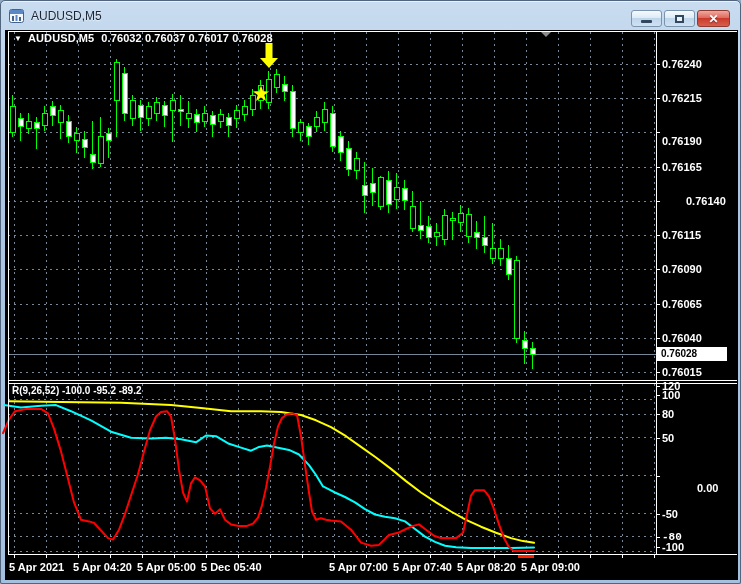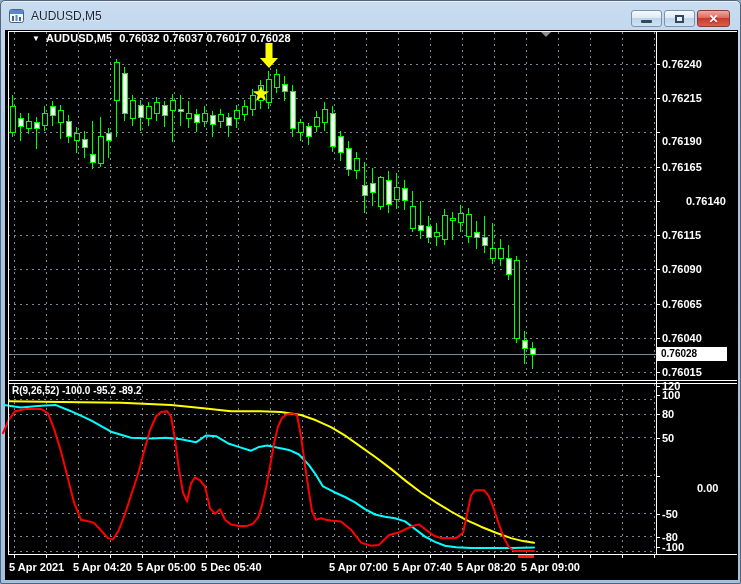--- a/index.html
+++ b/index.html
@@ -17,21 +17,21 @@
     display:flex;align-items:center;justify-content:center;box-sizing:border-box;}
   .tbtn.close{width:33px;border-color:#8c3c33;
     background:linear-gradient(#f0a8a0,#e06a5c 45%,#c8372a 46%,#d95e4e);}
   .glyph-min{width:11px;height:3px;background:#32465e;margin-top:6px;border-radius:1px;}
   .glyph-restore{width:9px;height:8px;border:2px solid #32465e;background:#e8f2fb;box-sizing:border-box;}
   .glyph-close{color:#fff;font-size:12px;font-weight:bold;line-height:1;text-shadow:0 1px 1px #7a2620;}
   #client{position:absolute;left:4px;top:29px;width:733px;height:550px;background:#000;
     border:1px solid #6e87a5;box-sizing:border-box;}
   svg{position:absolute;left:0;top:0;z-index:1;}
   .overlay{position:absolute;z-index:2;color:#fff;white-space:nowrap;}
-  #chart-header{left:31px;top:31px;font-size:11px;font-weight:bold;letter-spacing:.1px;text-align:right;}
+  #chart-header{left:13px;top:31px;font-size:11px;font-weight:bold;letter-spacing:.1px;text-align:right;}
   #chart-header .sep{display:inline-block;width:7px;}
   #expander{font-size:8px;vertical-align:1px;margin-right:6px;}
   #indicator-label{left:11px;top:384px;font-size:10px;font-weight:600;}
   .axis-label{position:absolute;font-size:11px;font-weight:600;color:#fff;z-index:2;}
   #price-tag{position:absolute;left:656px;top:346px;width:66px;height:14px;background:#fff;
     color:#000;font-size:10px;font-weight:700;line-height:14px;padding-left:4px;z-index:2;}
 </style>
 </head>
 <body>
 
@@ -468,21 +468,21 @@
       <span class="axis-label" style="left: 661px; top: 262px;">0.76090</span>
       <span class="axis-label" style="left: 661px; top: 297px;">0.76065</span>
       <span class="axis-label" style="left: 661px; top: 331px;">0.76040</span>
       <span class="axis-label" style="left: 661px; top: 365px;">0.76015</span>
       <span class="axis-label" style="left: 661px; top: 379px;">120</span>
       <span class="axis-label" style="left: 661px; top: 388px;">100</span>
       <span class="axis-label" style="left: 661px; top: 407px;">80</span>
       <span class="axis-label" style="left: 661px; top: 431px;">50</span>
       <span class="axis-label" style="left: 696px; top: 469px; margin-top: 12px;">0.00</span>
       <span class="axis-label" style="left: 661px; top: 507px;">-50</span>
-      <span class="axis-label" style="left: 661px; top: 530px;">-80</span>
+      <span class="axis-label" style="left: 661px; top: 530px; font-family: Liberation Mono, monospace;">-80</span>
       <span class="axis-label" style="left: 661px; top: 540px;">-100</span>
       <span class="axis-label" style="left: 8px; top: 560px;">5 Apr 2021</span>
       <span class="axis-label" style="left: 72px; top: 560px;">5 Apr 04:20</span>
       <span class="axis-label" style="left: 136px; top: 560px;">5 Apr 05:00</span>
       <span class="axis-label" style="left: 200px; top: 560px;">5 Dec 05:40</span>
       <span class="axis-label" style="left: 264px; top: 588px; padding-left: 8px;">5 Apr 06:20</span>
       <span class="axis-label" style="left: 328px; top: 560px;">5 Apr 07:00</span>
       <span class="axis-label" style="left: 392px; top: 560px;">5 Apr 07:40</span>
       <span class="axis-label" style="left: 456px; top: 560px;">5 Apr 08:20</span>
       <span class="axis-label" style="left: 520px; top: 560px;">5 Apr 09:00</span>

